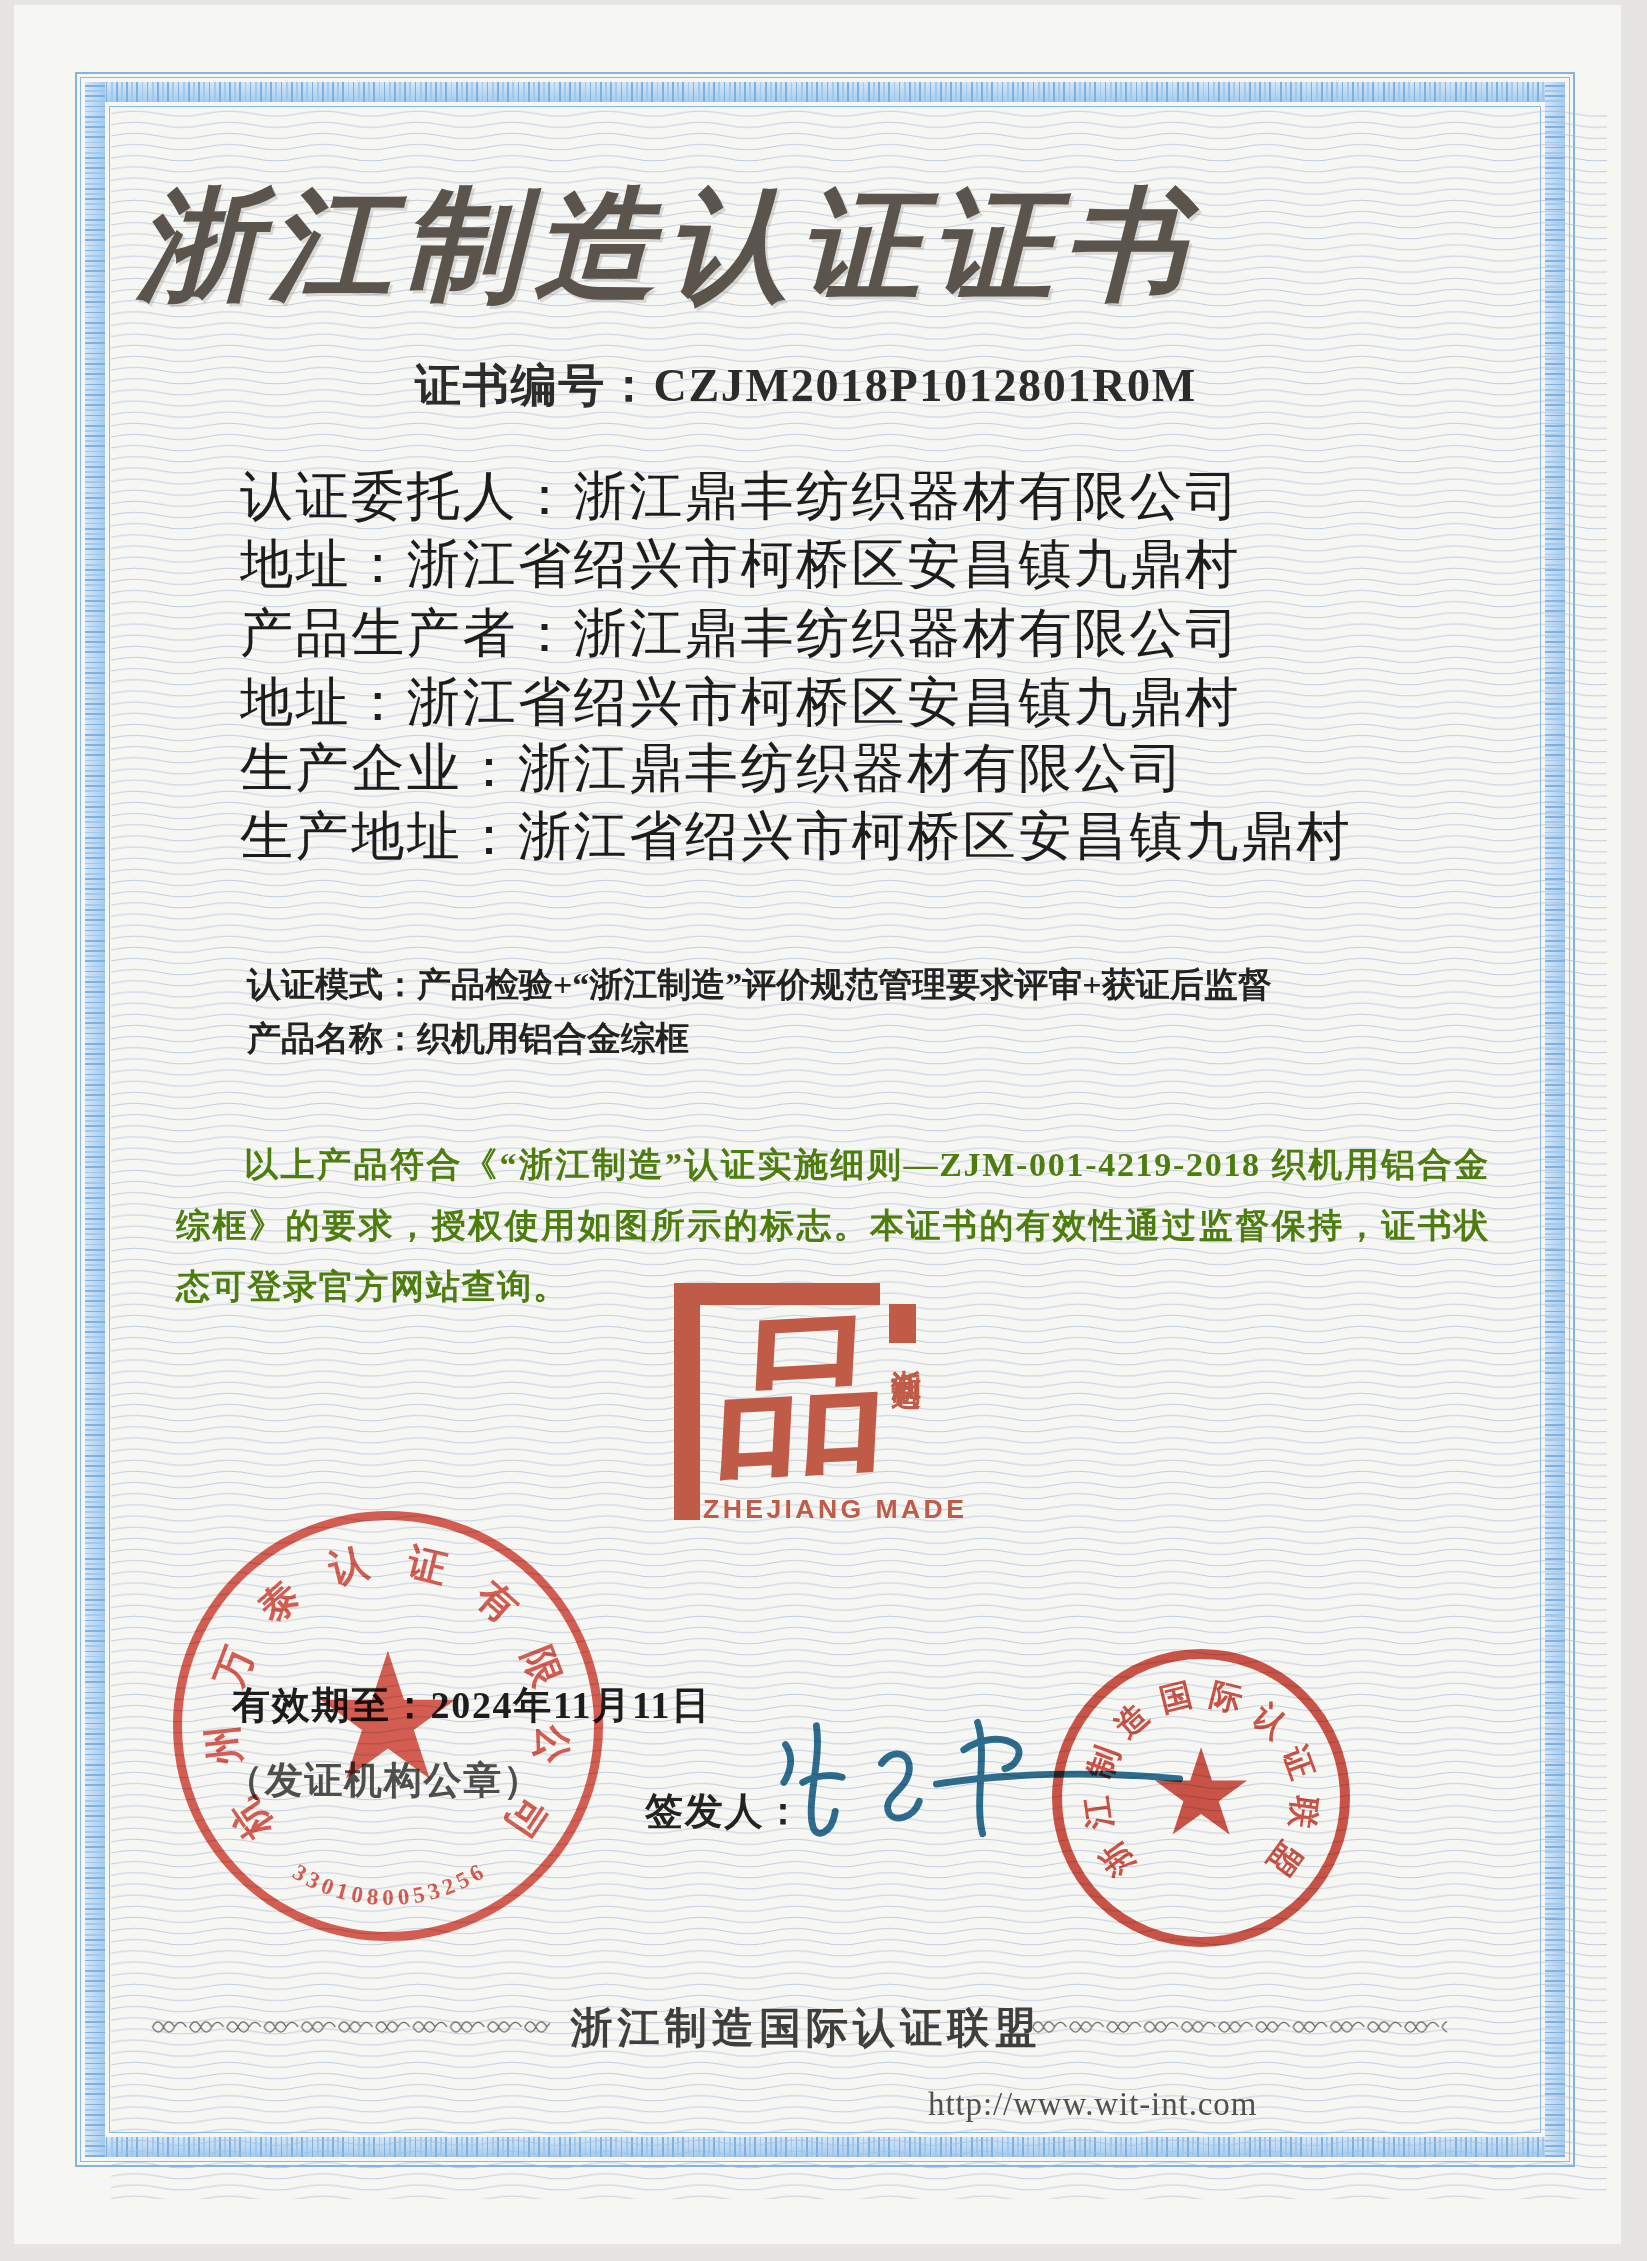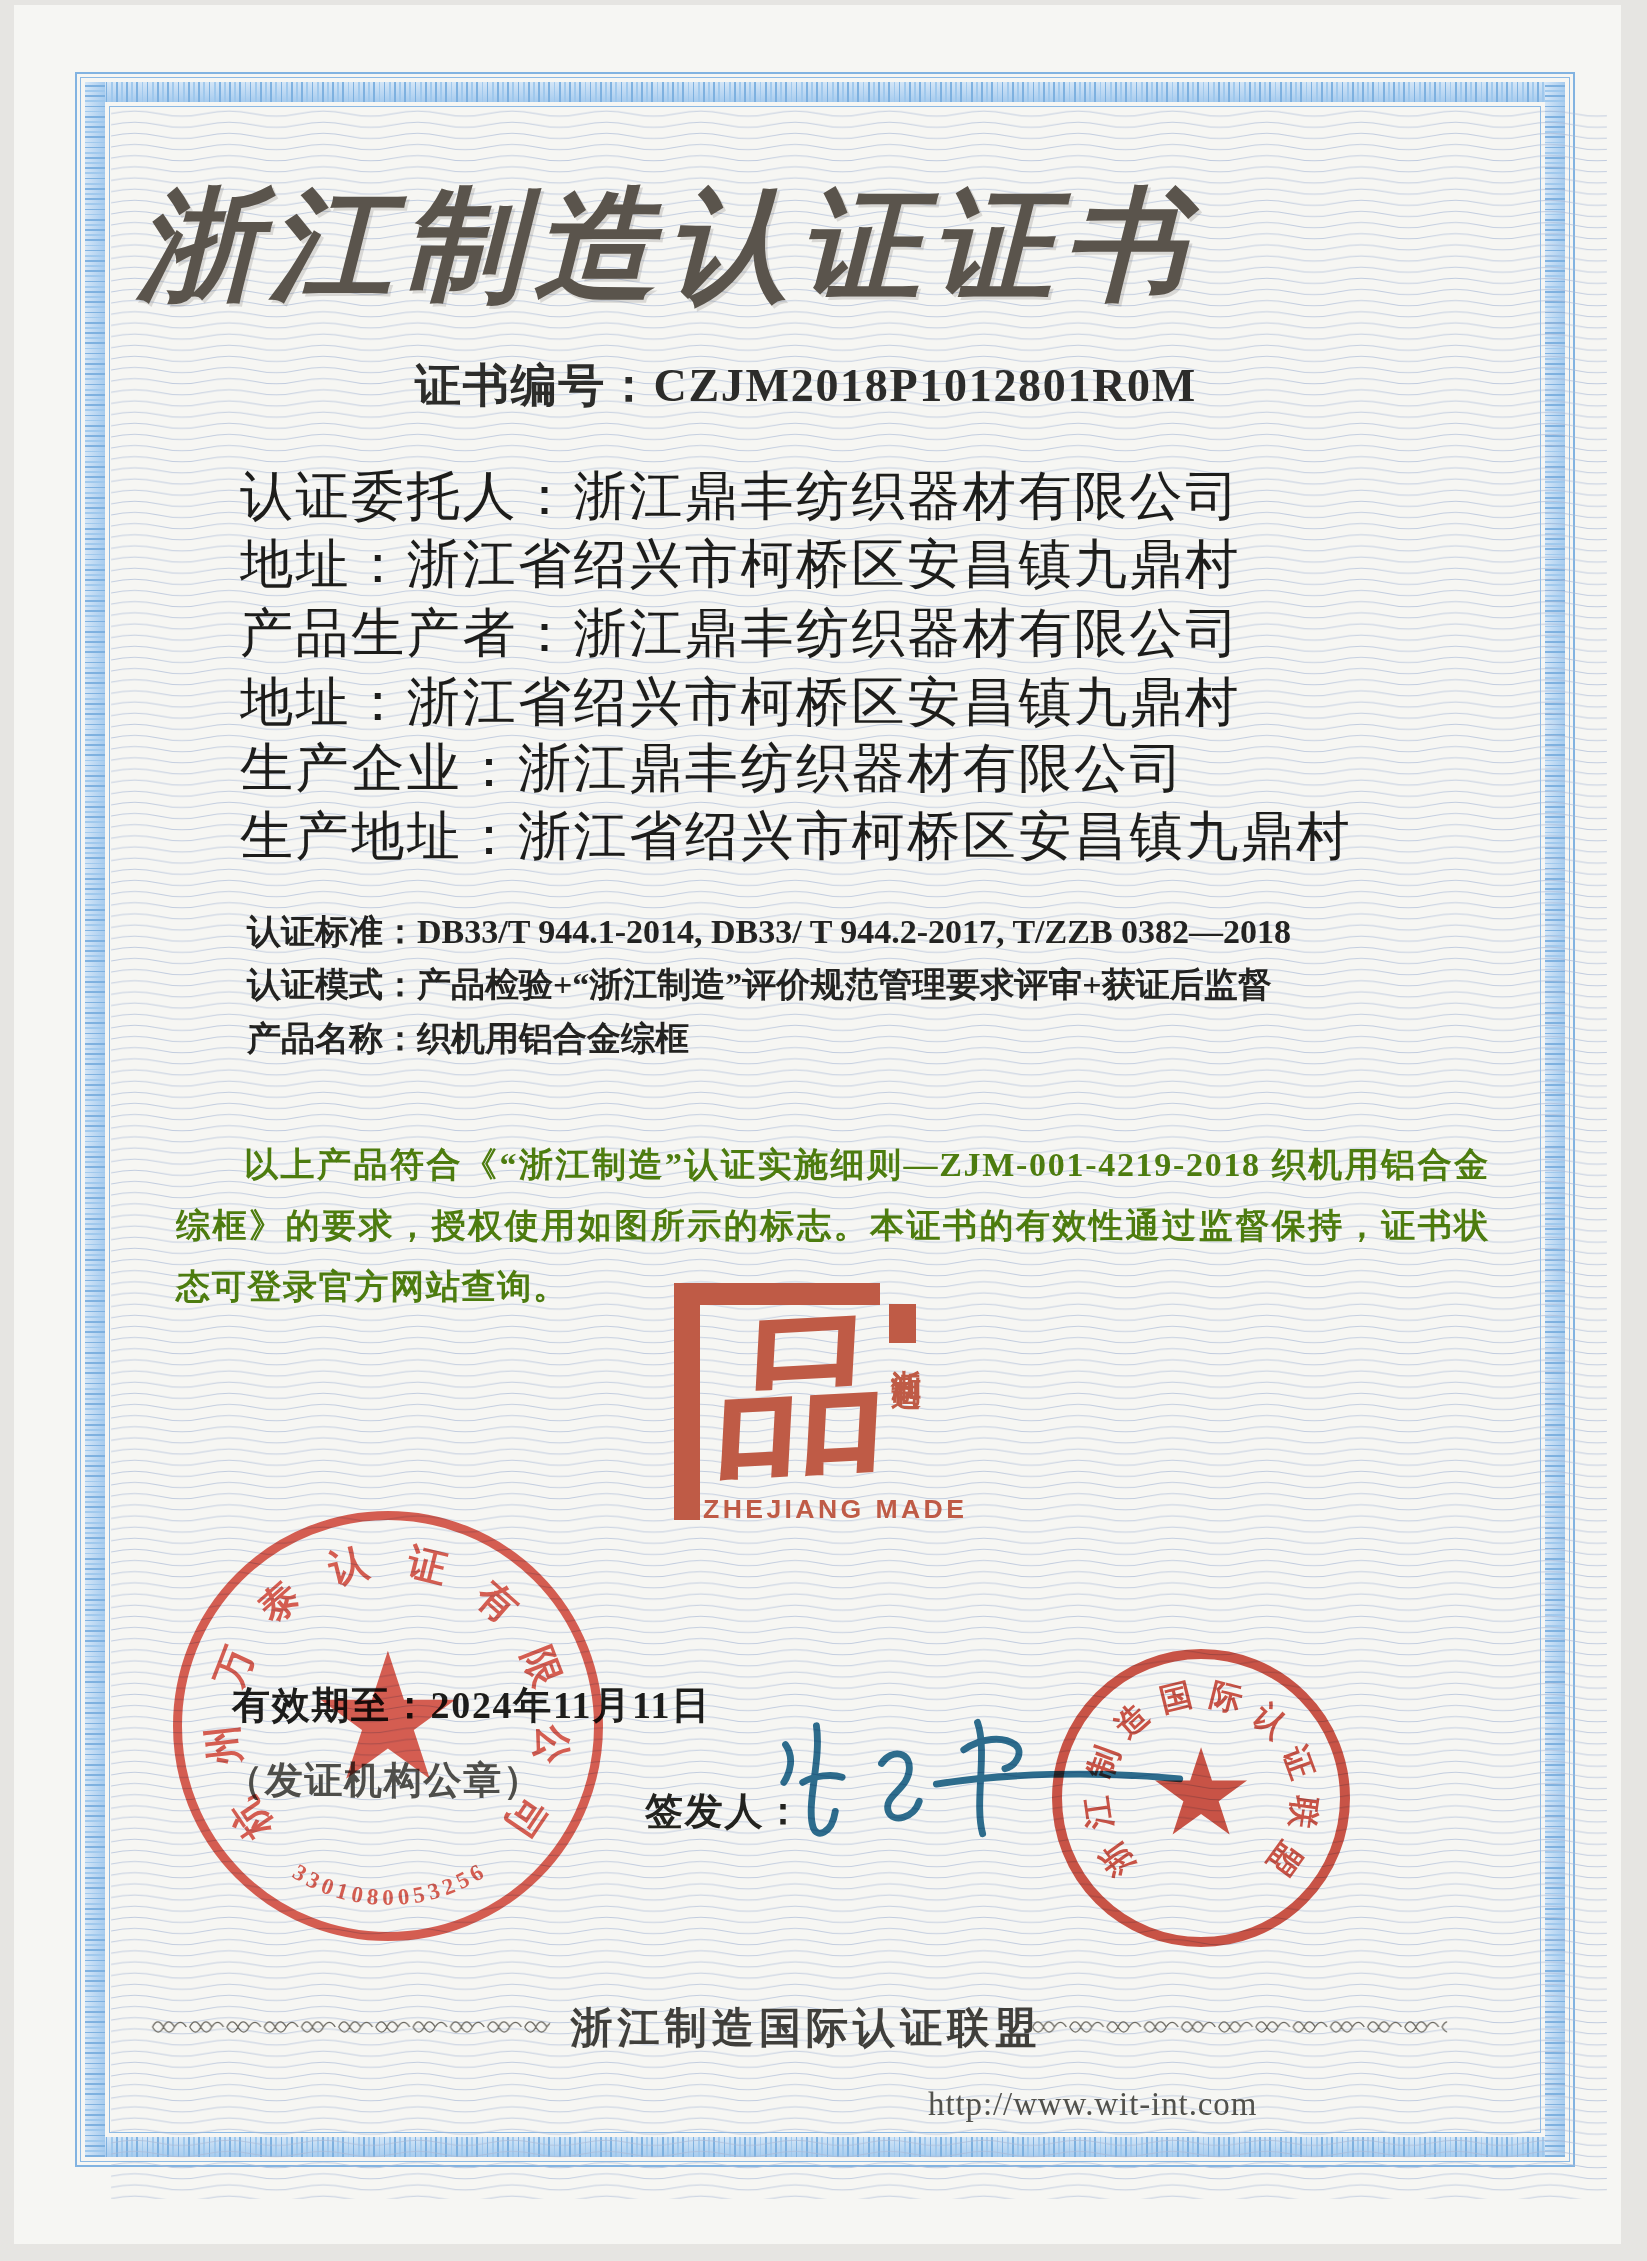--- a/index.html
+++ b/index.html
@@ -112,23 +112,20 @@
   <div class="info-line" style="top:667px">
     <span>地址：</span><span>浙江省绍兴市柯桥区安昌镇九鼎村</span>
   </div>
   <div class="info-line" style="top:801px">
     <span>生产地址：</span><span>浙江省绍兴市柯桥区安昌镇九鼎村</span>
   </div>
   <div class="info-line" style="top:733px">
     <span>生产企业：</span><span>浙江鼎丰纺织器材有限公司</span>
   </div>
 
-  <div class="spec-line" style="top:909px">
-    <span>认证标准：</span><span>DB33/T 944.1-2014, DB33/ T 944.2-2017, T/ZZB 0382—2018</span>
-  </div>
   <div class="spec-line" style="top:1016px">
     <span>产品名称：</span><span>织机用铝合金综框</span>
   </div>
   <div class="spec-line" style="top:962px">
     <span>认证模式：</span><span>产品检验+“浙江制造”评价规范管理要求评审+获证后监督</span>
   </div>
 
   <div class="statement">以上产品符合《“浙江制造”认证实施细则—ZJM-001-4219-2018 织机用铝合金综框》的要求，授权使用如图所示的标志。本证书的有效性通过监督保持，证书状态可登录官方网站查询。</div>
 
   <div class="logo">

